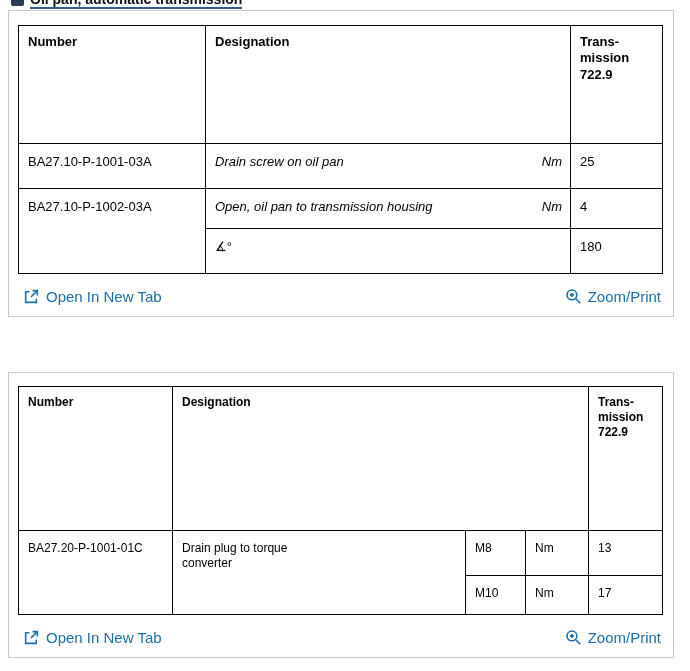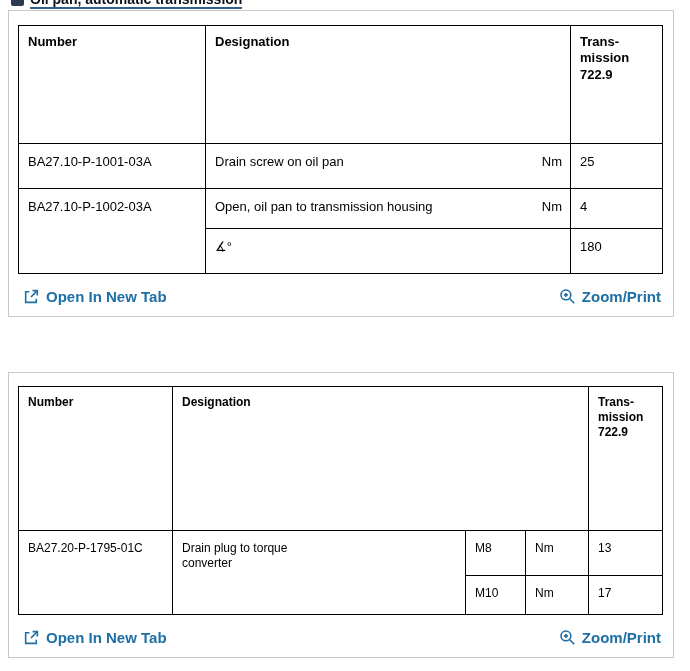--- a/index.html
+++ b/index.html
@@ -36,31 +36,30 @@
     width: 644px; margin: 14px 0 0 9px; font-size: 13px;
   }
   table.spec2 { margin-top: 13px; font-size: 12px; }
   .spec th, .spec td {
     border: 1px solid var(--table-border, #000);
     vertical-align: top; text-align: left;
     padding: 10px 8px 6px 9px; line-height: 1.25;
   }
   .spec th { font-weight: bold; padding-top: 8px; }
   .pre { white-space: pre-line; }
-  .dcell { display: flex; justify-content: space-between; align-items: flex-start; }
+  .dcell { display: flex; justify-content: space-between; align-items: flex-start; font-style: italic; }
   .unit { padding-left: 8px; white-space: nowrap; }
   .unit-right { text-align: right; padding-right: 10px; }
   .unit-col { text-align: right; padding-right: 8px; }
   .h-r { border-right-style: hidden; margin-left: 26px; }
 
   
   .panel-footer {
     display: flex; justify-content: space-between; align-items: center;
     padding: 14px 12px 11px 14px;
-    font-weight: bold;
   }
   .flink {
     display: inline-flex; align-items: center; gap: 6px;
     color: var(--link, #1d6fa5); font-size: 15px;
     text-decoration: none; cursor: pointer;
   }
   .flink svg { display: block; }
 </style>
 </head>
 <body>
@@ -142,21 +141,21 @@
     </colgroup>
     <tbody>
       <tr style="height:144px">
         <th>Number</th>
         <th colspan="3">Designation</th>
         <th class="pre">Trans-
 mission
 722.9</th>
       </tr>
       <tr style="height:45px">
-        <td rowspan="2">BA27.20-P-1795-01C</td>
+        <td rowspan="2">BA27.20-P-1001-01C</td>
         <td rowspan="2" class="pre h-r">Drain plug to torque
 converter</td>
         <td class="h-r">M8</td>
         <td class="unit-col">Nm</td>
         <td>13</td>
       </tr>
       <tr style="height:39px">
         <td class="h-r">M10</td>
         <td class="unit-col">Nm</td>
         <td>17</td>

